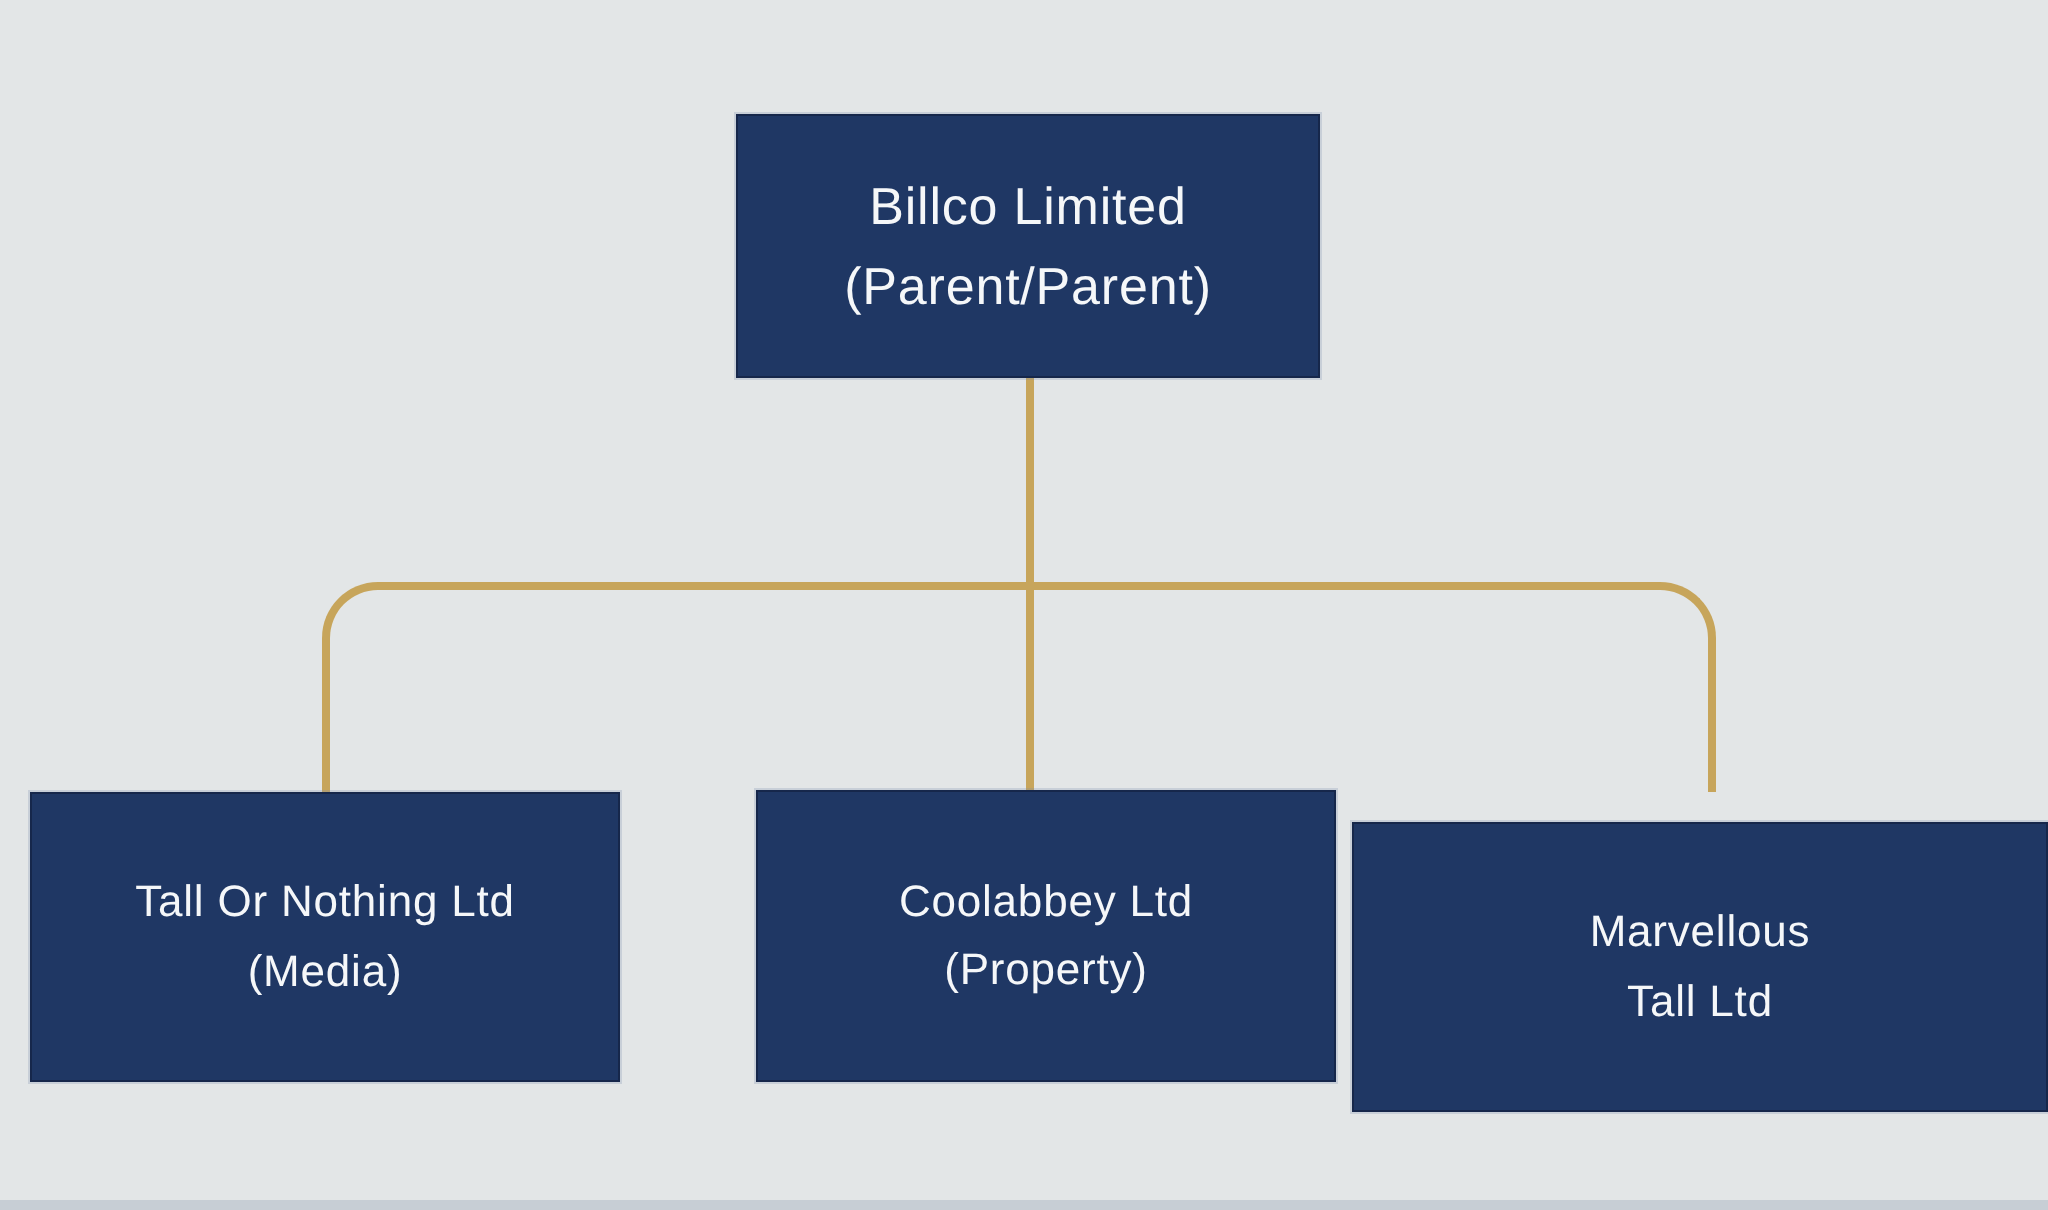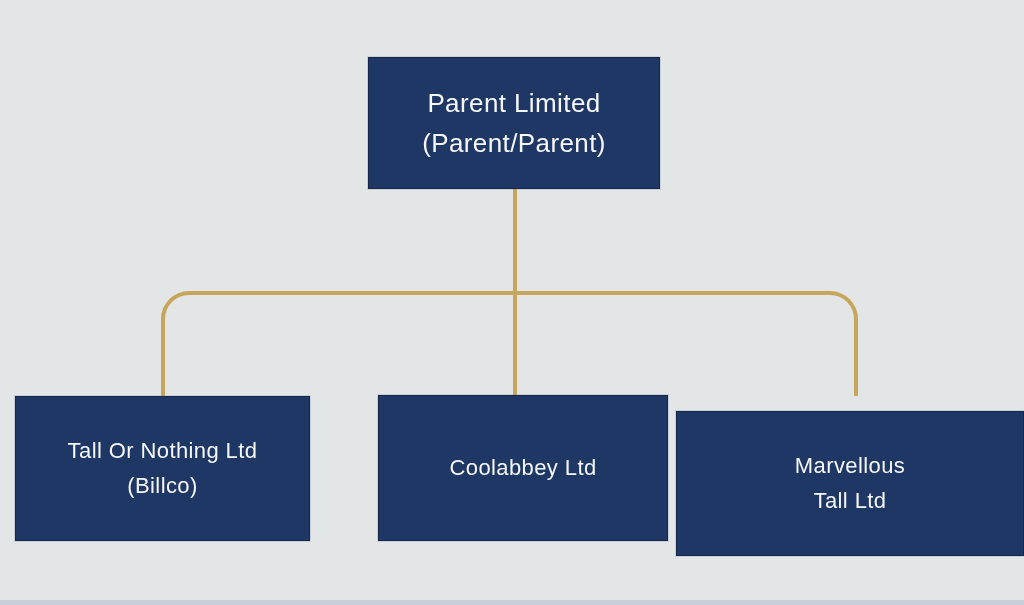--- a/index.html
+++ b/index.html
@@ -73,31 +73,32 @@
 </style>
 </head>
 <body>
 
 <div class="stage" style="--bg: #e3e6e7; --box-fill: #1f3764; --line: #c7a55b; --text: #f5f7f9;">
 
   <div class="connector-stem"></div>
   <div class="connector-bracket"></div>
 
   <div class="org-box parent">
-    <span>Parent Limited</span>
+    <span>Billco Limited</span>
     <span>(Parent/Parent)</span>
   </div>
 
   <div class="org-box child-left">
     <span>Tall Or Nothing Ltd</span>
-    <span>(Billco)</span>
+    <span>(Media)</span>
   </div>
 
   <div class="org-box child-mid">
     <span>Coolabbey Ltd</span>
+    <span>(Property)</span>
   </div>
 
   <div class="org-box child-right">
     <span>Marvellous</span>
     <span>Tall Ltd</span>
   </div>
 
   <div class="bottom-strip"></div>
 
 </div>

